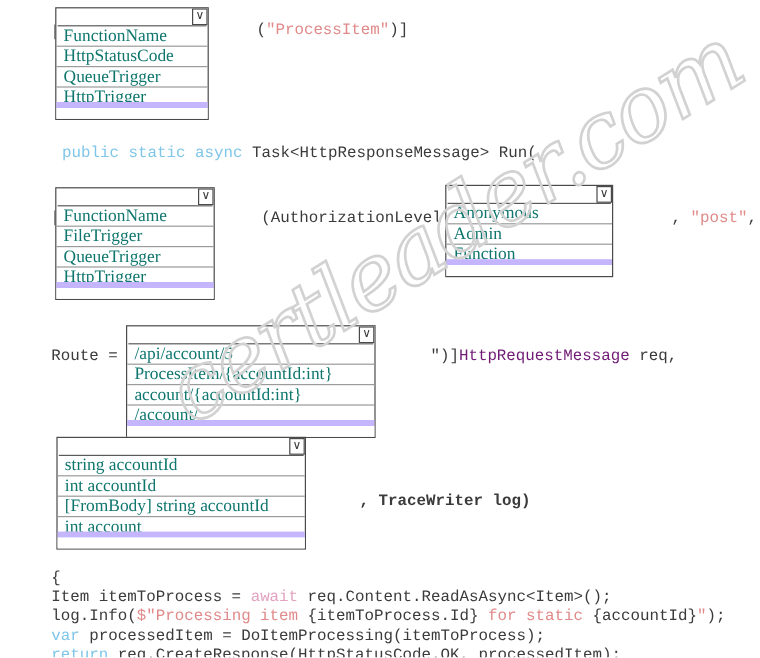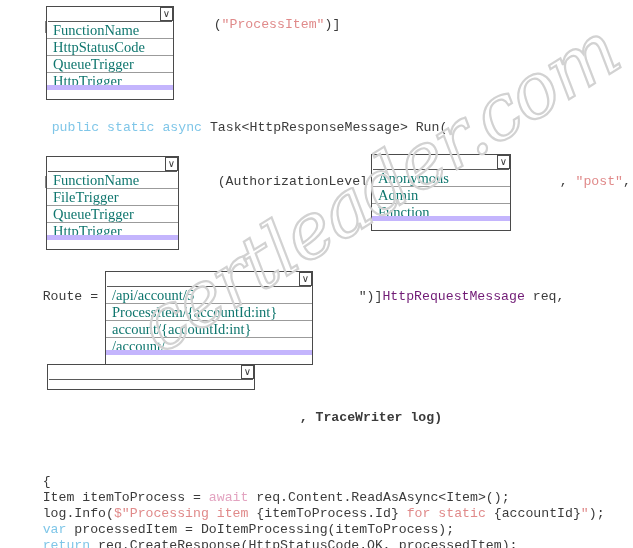--- a/index.html
+++ b/index.html
@@ -196,20 +196,26 @@
   </div>
 
   <div class="code" style="left:268px; top:394px;font-weight:bold;">
     <span class="plain">, TraceWriter log)</span>
   </div>
 
   <div class="dropdown" style="left:47px; top:364px; width:208px;">
     <div class="dd-select">
       <span class="dd-arrow">∨</span>
     </div>
+    <ul class="dd-list">
+      <li>string accountId</li>
+      <li>int accountId</li>
+      <li>[FromBody] string accountId</li>
+      <li>int account</li>
+    </ul>
     <div class="dd-tail"></div>
   </div>
 
   <div class="code" style="left:11px; top:458px;">
     <span class="plain">{</span>
   </div>
 
   <div class="code" style="left:11px; top:474px;">
     <span class="plain">Item itemToProcess = </span><span class="kw2">await</span><span class="plain"> req.Content.ReadAsAsync&lt;Item&gt;();</span>
   </div>

